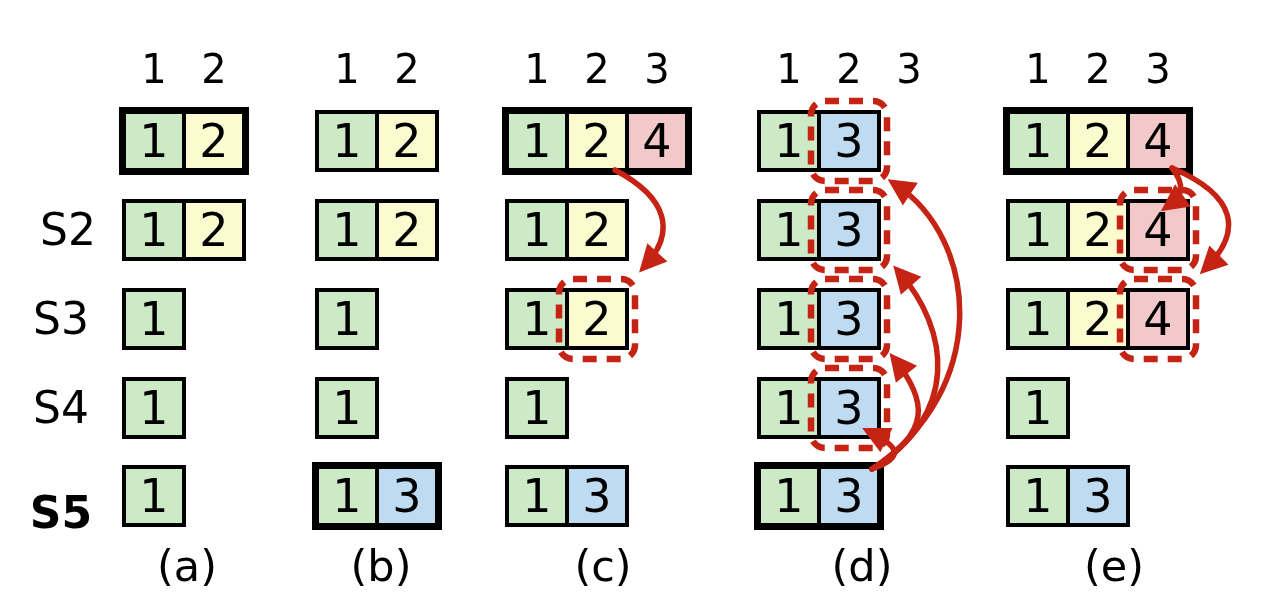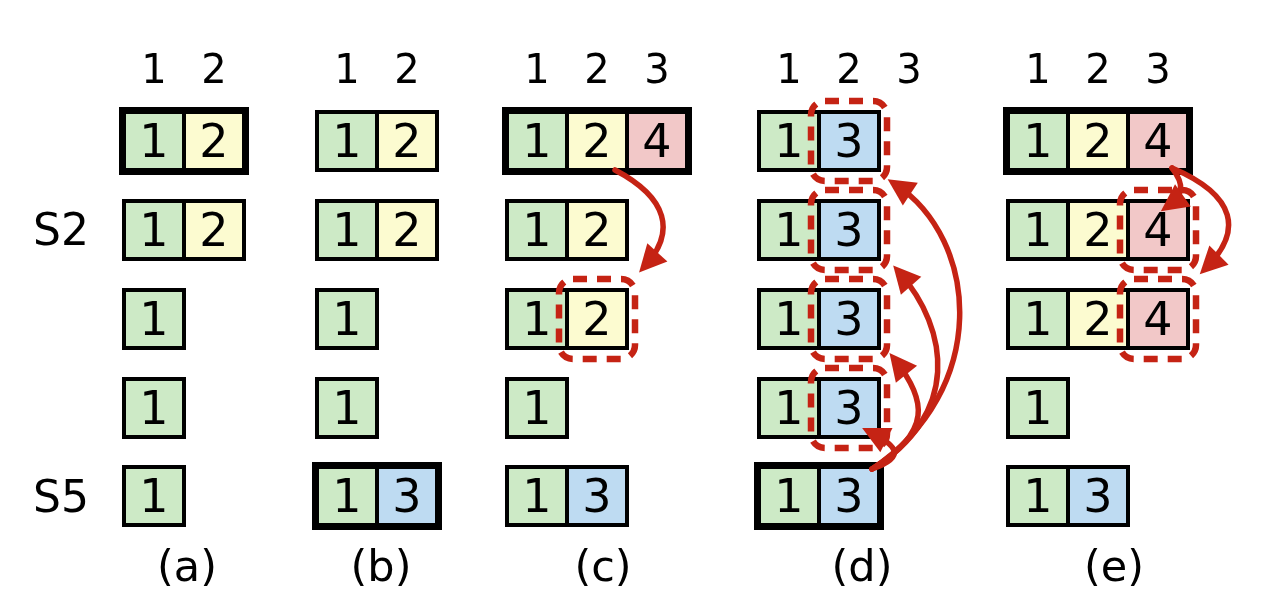--- a/index.html
+++ b/index.html
@@ -12,22 +12,24 @@
   .seq-row.thick{padding:7px;}
   .cell{width:56px;height:54px;display:flex;align-items:center;justify-content:center;
         font-size:46px;color:#000;}
   .caption{position:absolute;transform:translateX(-50%);font-size:43px;line-height:46px;color:#000;}
   svg.overlay{position:absolute;left:0;top:0;pointer-events:none;}
 </style>
 </head>
 <body>
 
 <div class="figure" id="figure">
-    <div class="row-label" style="top: 199px;">S2</div>
-    <div class="row-label" style="top: 466px;">S5</div>
+    <div class="row-label" style="top: 199px; text-align: right;">S2</div>
+    <div class="row-label" style="top: 288px;">S3</div>
+    <div class="row-label" style="top: 377px;">S4</div>
+    <div class="row-label" style="top: 482px; font-weight: bold;">S5</div>
     <div class="col-header" style="left: 154px; top: 48px;">1</div>
     <div class="col-header" style="left: 214px; top: 48px;">2</div>
     <div class="seq-row thick" style="left: 119px; top: 107px;">
       <div class="cell" style="background: rgb(205, 234, 198);">
         <span>1</span>
       </div>
       <div class="cell" style="background: rgb(252, 251, 208);">
         <span>2</span>
       </div>
     </div>

